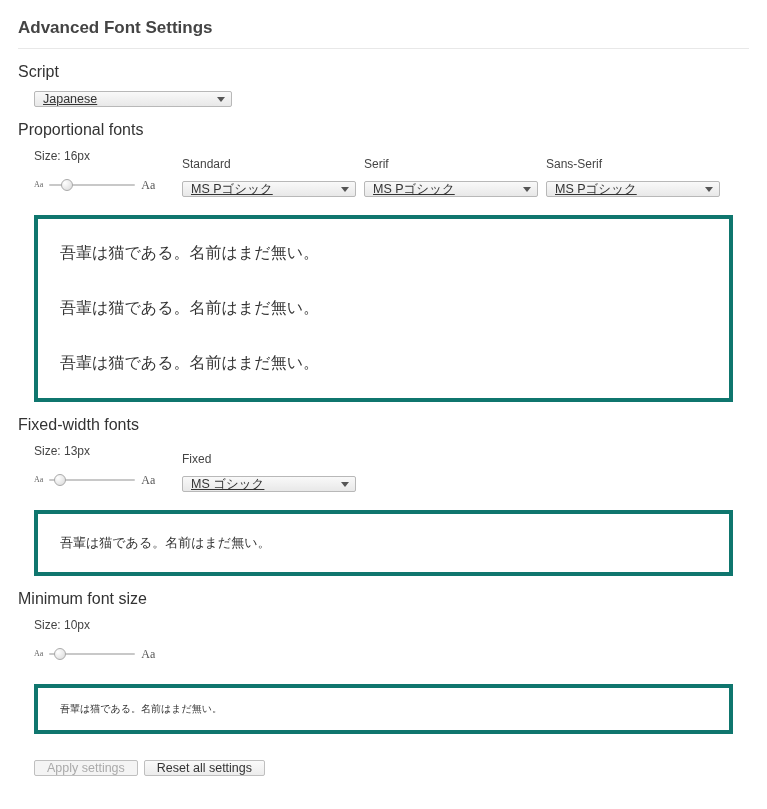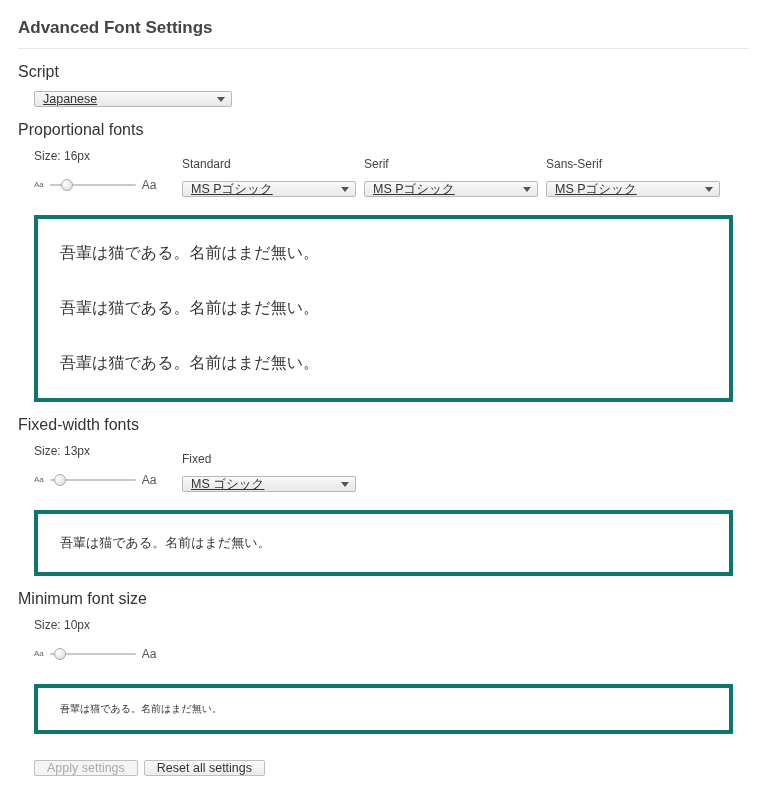--- a/index.html
+++ b/index.html
@@ -69,20 +69,21 @@
     width: 0; height: 0;
     border-left: 4px solid transparent;
     border-right: 4px solid transparent;
     border-top: 5px solid #555;
   }
   .slider-wrap {
     display: flex;
     align-items: center;
     gap: 6px;
     height: 24px;
+    font-family: Liberation Serif, serif;
   }
   .aa-small { font-size: 8px; color: #666; line-height: 1; }
   .aa-big { font-size: 12px; color: #555; line-height: 1; }
   .slider {
     position: relative;
     width: 86px;
     height: 16px;
   }
   .slider-track {
     position: absolute;

